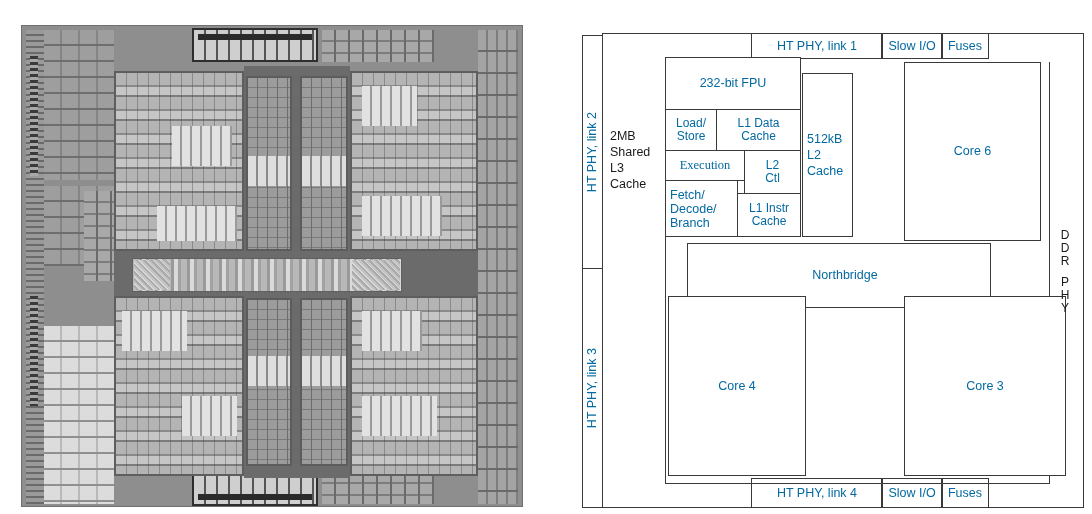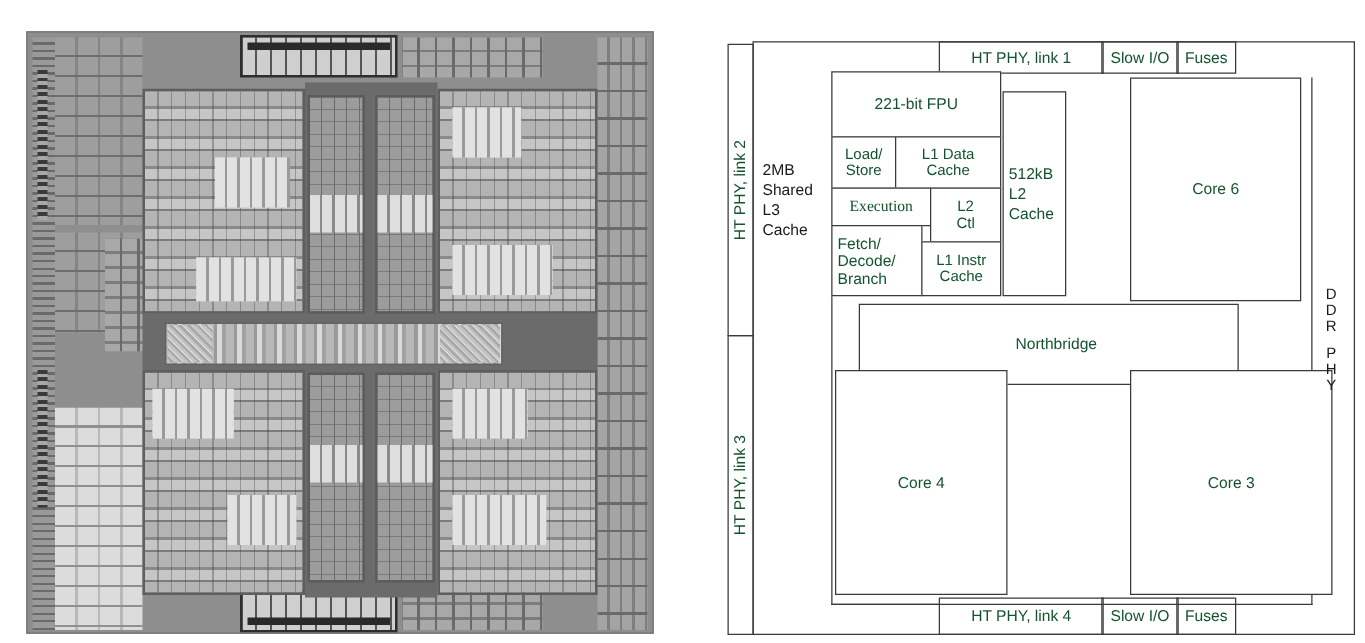--- a/index.html
+++ b/index.html
@@ -47,21 +47,21 @@
            repeating-linear-gradient(90deg, #cfcfcf 0 10px, #555 10px 12px),
            #888; border: 2px solid #2e2e2e; }
   .die-top-io-dark { background: #2a2a2a; }
   .die-misc { background:
            repeating-linear-gradient(90deg, transparent 0 12px, #6a6a6a 12px 14px),
            repeating-linear-gradient(180deg, #a8a8a8 0 10px, #7c7c7c 10px 12px); }
 
   
   .box { position: absolute; box-sizing: border-box; border: 1.5px solid #3a3a3a; background: transparent;
          display: flex; align-items: center; justify-content: center; text-align: center;
-         font-size: 12.5px; line-height: 15px; color: #14532d; }
+         font-size: 12.5px; line-height: 15px; color: #0369a1; }
   .box.white { background: #ffffff; }
   .txt { position: absolute; font-size: 12.5px; line-height: 16px; color: #1a1a1a; }
   .vert { writing-mode: vertical-rl; transform: rotate(180deg); white-space: nowrap; }
   .stack { display: flex; flex-direction: column; align-items: center; line-height: 13px; font-size: 12px; }
   .ml { white-space: pre-line; }
 </style>
 </head>
 <body>
 
 <div class="die">
@@ -149,21 +149,21 @@
 
   <div class="box" style="left:665px;top:62px;width:385px;height:422px;border-top:none;border-left:none;"></div>
   <div class="box" style="left:665px;top:236px;width:86px;height:248px;border-top:none;border-right:none;"></div>
 
   <div class="txt ml" style="left:610px;top:128px;">2MB
 Shared
 L3
 Cache</div>
 
   <div class="box white" style="left:665px;top:57px;width:136px;height:53px;">
-    <span>221-bit FPU</span>
+    <span>232-bit FPU</span>
   </div>
   <div class="box white" style="left:665px;top:109px;width:52px;height:42px;">
     <span class="ml stack">Load/
 Store</span>
   </div>
   <div class="box white" style="left:716px;top:109px;width:85px;height:42px;text-align:center;">
     <span class="ml stack">L1 Data
 Cache</span>
   </div>
   <div class="box white" style="left:665px;top:150px;width:80px;height:31px;font-family:Liberation Serif, serif;">

